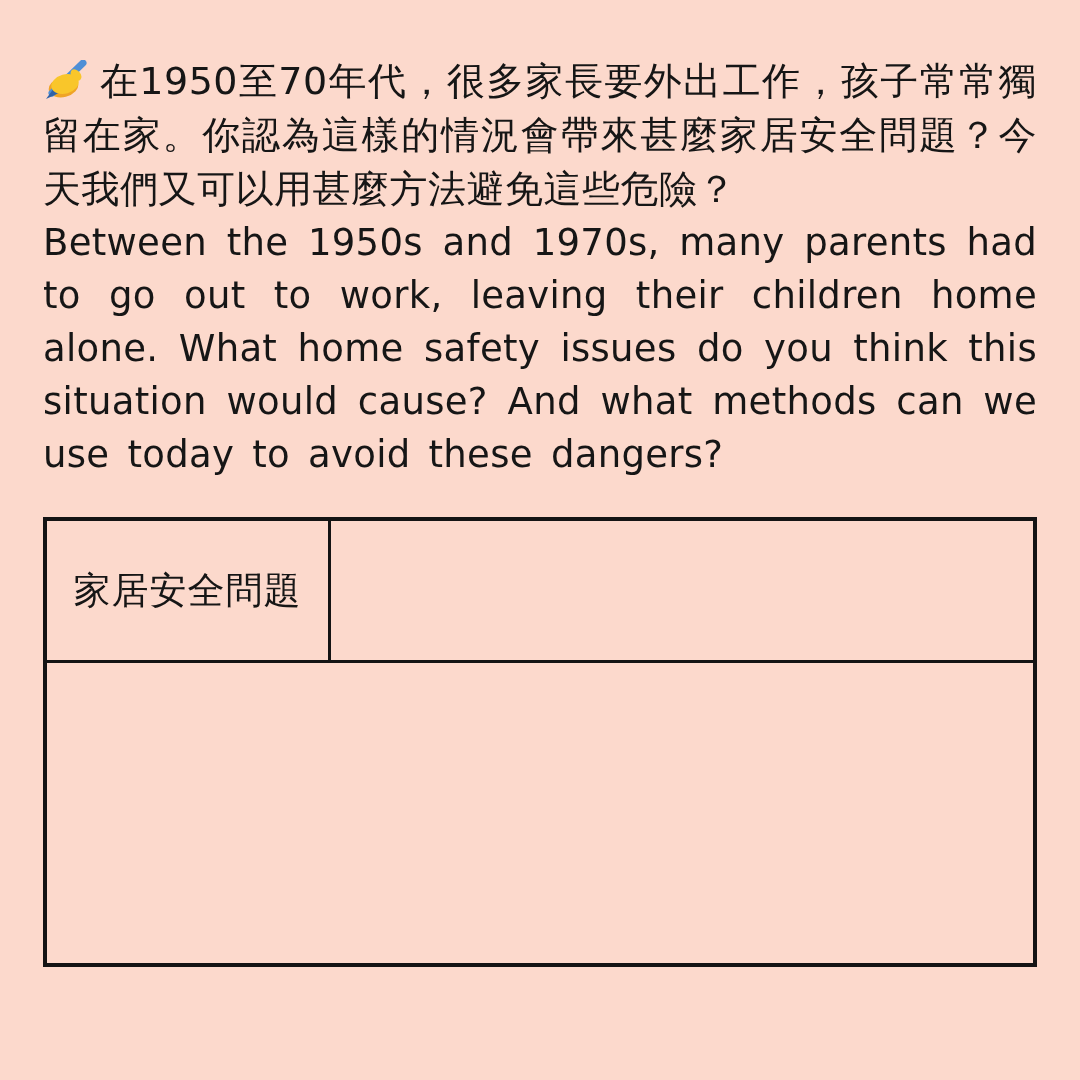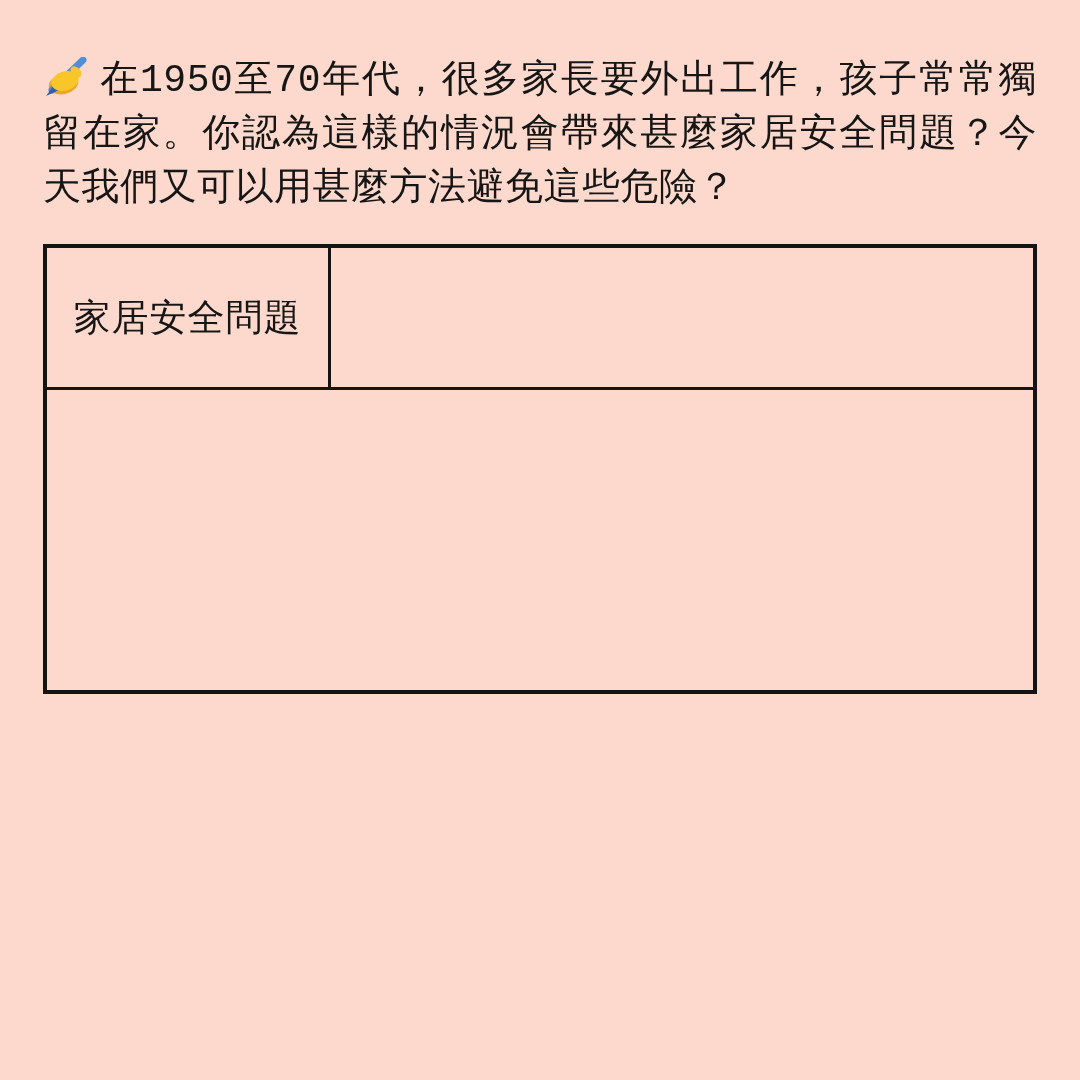--- a/index.html
+++ b/index.html
@@ -14,42 +14,41 @@
     padding: 54px 43px 0 43px;
     overflow: hidden;
   }
   .prompt { width: 994px; }
   .zh {
     margin: 0;
     font-size: 38px;
     line-height: 54px;
     text-align: justify;
     letter-spacing: 0.5px;
-    font-family: Liberation Mono, monospace;
   }
   .emoji {
     display: inline-block;
     width: 46px;
     height: 40px;
     vertical-align: -6px;
     margin-right: 10px;
   }
   .en {
     margin: 0;
     font-size: 37px;
     line-height: 53px;
     text-align: justify;
     word-spacing: 6px;
     letter-spacing: 0.3px;
   }
   
   .en::after, .zh-text-wrap::after { content: ""; display: inline-block; width: 0; }
 
   .answer-table {
-    margin-top: 28px;
+    margin-top: 36px;
     width: 994px;
     height: 450px;
     box-sizing: border-box;
     border: 4px solid #141414;
     display: grid;
     grid-template-columns: 284px 1fr;
     grid-template-rows: 142px 1fr;
   }
   .cell {
     box-sizing: border-box;
@@ -71,20 +70,21 @@
 <div class="canvas">
 
   <div class="prompt">
     <p class="zh"><span class="emoji"><svg viewBox="0 0 46 40" width="46" height="40" aria-hidden="true">
           <ellipse cx="21" cy="27" rx="15" ry="10" fill="#EFA426" transform="rotate(-14 21 29)"></ellipse>
           <line x1="9" y1="33" x2="40" y2="3" stroke="#4E8FD6" stroke-width="7" stroke-linecap="round"></line>
           <path d="M3 39 L11 28 L16 33 Z" fill="#2E62A8"></path>
           <ellipse cx="22" cy="24" rx="14" ry="9.5" fill="#F9C62A" transform="rotate(-16 22 24)"></ellipse>
           <ellipse cx="33" cy="15" rx="4.5" ry="6.5" fill="#F9C62A" transform="rotate(-42 33 15)"></ellipse>
         </svg></span><span class="zh-text-wrap">在1950至70年代，很多家長要外出工作，孩子常常獨留在家。你認為這樣的情況會帶來甚麼家居安全問題？今天我們又可以用甚麼方法避免這些危險？</span></p>
+    <p class="en">Between the 1950s and 1970s, many parents had to go out to work, leaving their children home alone. What home safety issues do you think this situation would cause? And what methods can we use today to avoid these dangers?</p>
   </div>
 
   <div class="answer-table">
     <div class="cell label row1">家居安全問題</div>
     <div class="cell answer row1"></div>
     <div class="cell answer"></div>
   </div>
 
 </div>
 

